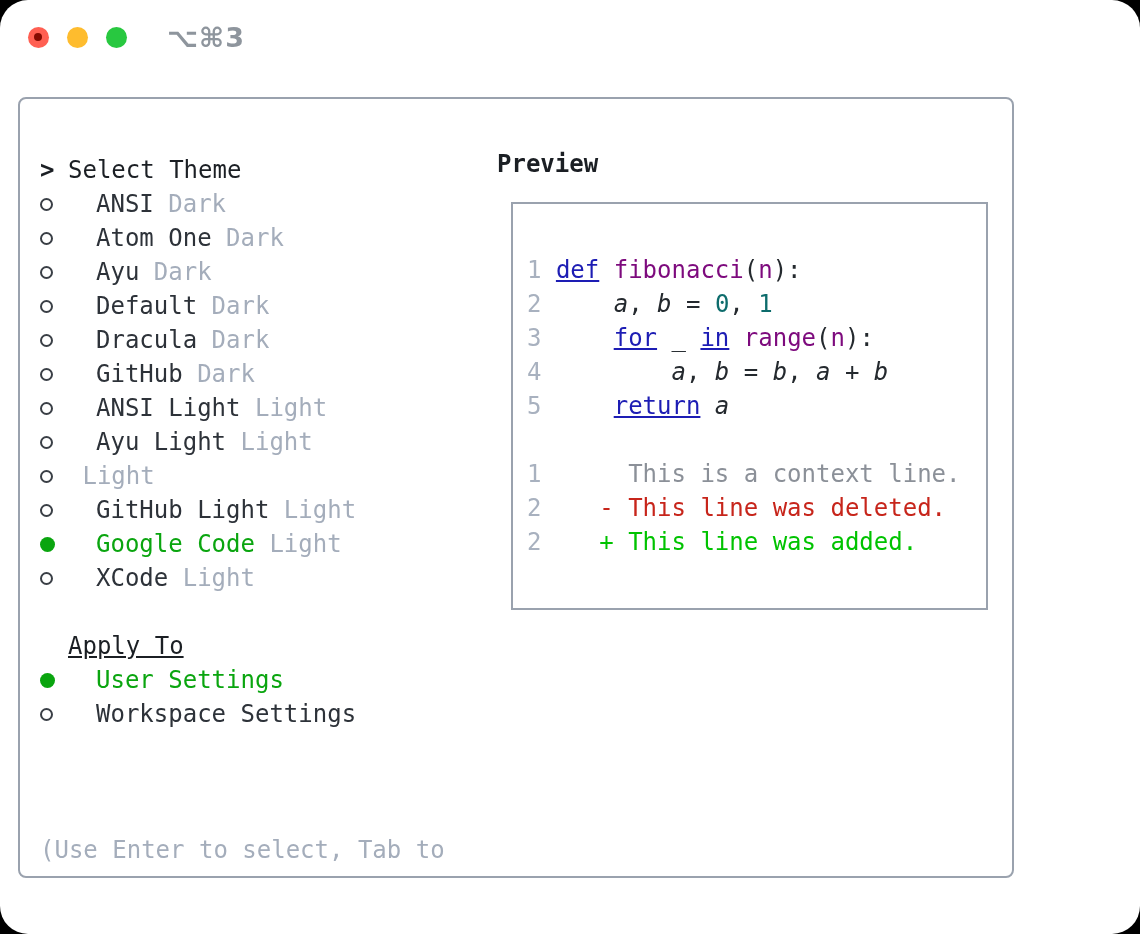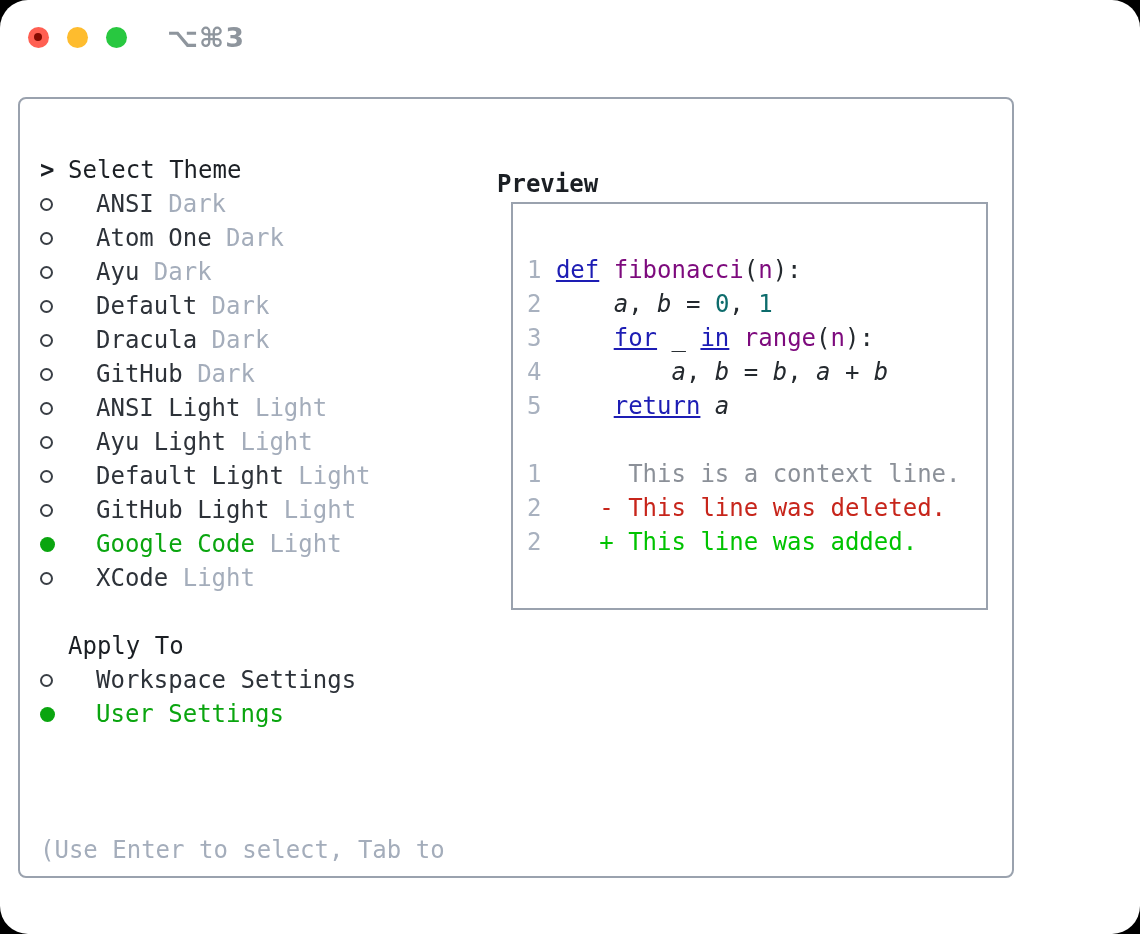--- a/index.html
+++ b/index.html
@@ -30,24 +30,24 @@
   .marker{width:28px;flex:0 0 28px;display:flex;align-items:center;}
   .arrow{font-weight:700;color:var(--colors-text_bold);}
   .hdr-label{font-weight:400;color:var(--colors-text_bold);}
   .radio{width:13px;height:13px;border-radius:50%;border:2px solid var(--colors-marker_dark);
     box-sizing:border-box;}
   .radio.on{width:15px;height:15px;border:none;background:var(--colors-accent_green);}
   .t-name{color:var(--colors-text_dark);margin-left:28px;}
   .t-variant{color:var(--colors-muted_gray);}
   .sel .t-name{color:var(--colors-accent_green);}
   .apply-block{margin-top:34px;}
-  .sub-hdr{color:var(--colors-text_bold);}
+  .sub-hdr{color:var(--colors-text_bold);text-decoration:underline;}
   .hint{margin-top:34px;color:var(--colors-muted_gray);line-height:34px;white-space:pre;}
   
-  .preview-title{position:absolute;left:477px;top:68px;height:34px;display:flex;align-items:center;
+  .preview-title{position:absolute;left:477px;top:48px;height:34px;display:flex;align-items:center;
     font-weight:700;color:var(--colors-text_bold);}
   .preview-box{position:absolute;left:491px;top:103px;width:477px;height:408px;
     border:2px solid var(--colors-border_gray);background:#fff;box-sizing:border-box;
     padding:49px 0 0 14px;overflow:hidden;}
   .code-line{height:34px;line-height:34px;white-space:pre;}
   .tk-ln{color:var(--colors-syntax-line_number);}
   .tk-pln{color:var(--colors-syntax-plain);}
   .tk-kwd{color:var(--colors-syntax-keyword);text-decoration:underline;}
   .tk-typ{color:var(--colors-syntax-type);}
   .tk-lit{color:var(--colors-syntax-literal);}
@@ -80,33 +80,33 @@
       </div>
       <div>
           <div class="row"><span class="marker"><span class="radio"></span></span><span class="t-name">ANSI</span><span class="t-variant"> </span><span class="t-variant">Dark</span></div>
           <div class="row"><span class="marker"><span class="radio"></span></span><span class="t-name">Atom One</span><span class="t-variant"> </span><span class="t-variant">Dark</span></div>
           <div class="row"><span class="marker"><span class="radio"></span></span><span class="t-name">Ayu</span><span class="t-variant"> </span><span class="t-variant">Dark</span></div>
           <div class="row"><span class="marker"><span class="radio"></span></span><span class="t-name">Default</span><span class="t-variant"> </span><span class="t-variant">Dark</span></div>
           <div class="row"><span class="marker"><span class="radio"></span></span><span class="t-name">Dracula</span><span class="t-variant"> </span><span class="t-variant">Dark</span></div>
           <div class="row"><span class="marker"><span class="radio"></span></span><span class="t-name">GitHub</span><span class="t-variant"> </span><span class="t-variant">Dark</span></div>
           <div class="row"><span class="marker"><span class="radio"></span></span><span class="t-name">ANSI Light</span><span class="t-variant"> </span><span class="t-variant">Light</span></div>
           <div class="row"><span class="marker"><span class="radio"></span></span><span class="t-name">Ayu Light</span><span class="t-variant"> </span><span class="t-variant">Light</span></div>
-          <div class="row"><span class="marker"><span class="radio"></span></span><span class="t-name">Default Light</span><span class="t-variant"> </span><span class="t-variant">Light</span></div>
+          <div class="row"><span class="marker"><span class="radio"></span></span><span class="t-variant"> </span><span class="t-variant">Light</span></div>
           <div class="row"><span class="marker"><span class="radio"></span></span><span class="t-name">GitHub Light</span><span class="t-variant"> </span><span class="t-variant">Light</span></div>
           <div class="row sel"><span class="marker"><span class="radio on"></span></span><span class="t-name">Google Code</span><span class="t-variant"> </span><span class="t-variant">Light</span></div>
           <div class="row"><span class="marker"><span class="radio"></span></span><span class="t-name">XCode</span><span class="t-variant"> </span><span class="t-variant">Light</span></div>
         </div>
 
       <div class="apply-block">
         <div class="row">
           <span class="marker"></span><span class="sub-hdr">Apply To</span>
         </div>
         <div>
+            <div class="row sel"><span class="marker"><span class="radio on"></span></span><span class="t-name">User Settings</span></div>
             <div class="row"><span class="marker"><span class="radio"></span></span><span class="t-name">Workspace Settings</span></div>
-            <div class="row sel"><span class="marker"><span class="radio on"></span></span><span class="t-name">User Settings</span></div>
           </div>
       </div>
 
       <div class="hint">
         <div>(Use Enter to select, Tab to</div>
         
       </div>
     </div>
 
     <div class="preview-title">Preview</div>

